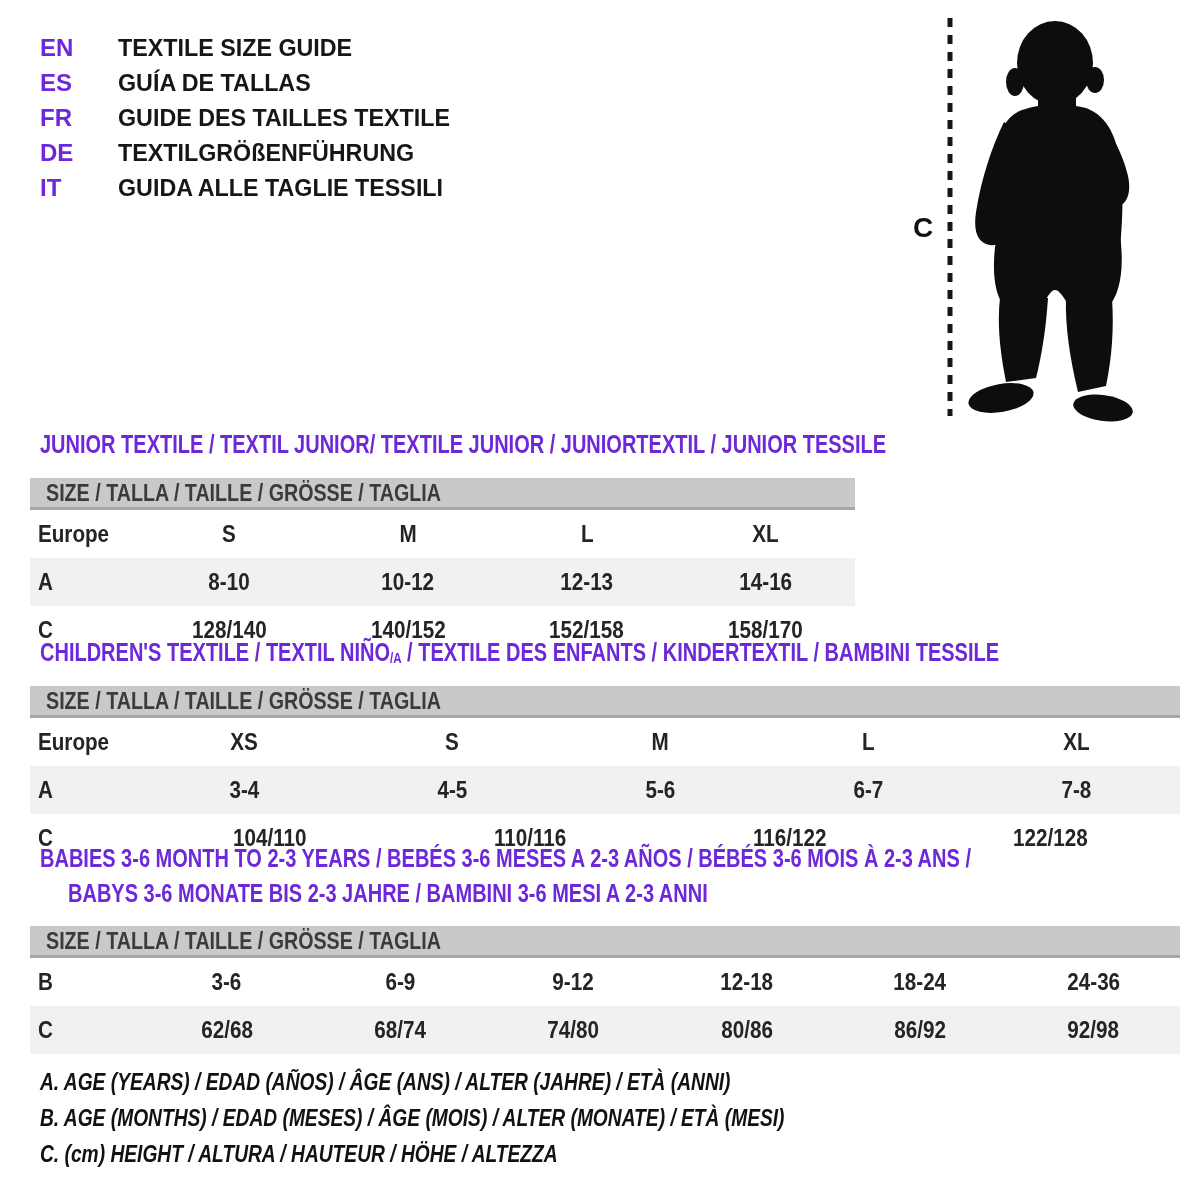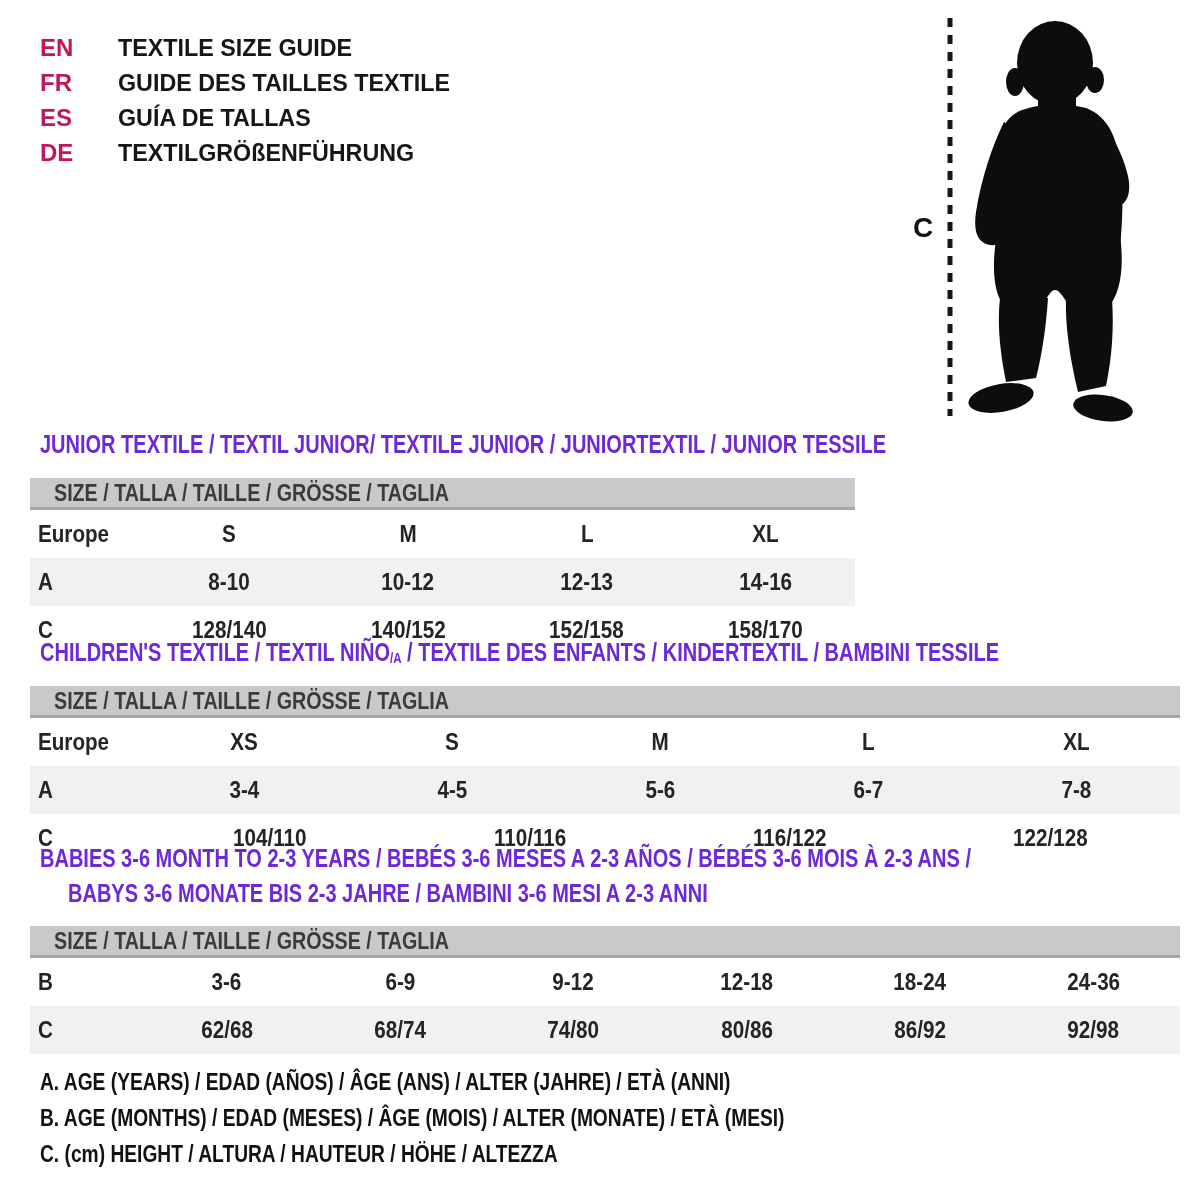--- a/index.html
+++ b/index.html
@@ -3,21 +3,21 @@
 <meta charset="utf-8">
 <style>
   html,body{margin:0;padding:0;background:#ffffff;}
   #canvas{
     position:relative;width:1200px;height:1200px;background:#ffffff;overflow:hidden;
     font-family:"Liberation Sans", sans-serif;color:#1c1c1c;
   }
   
   .lang-list{position:absolute;left:40px;top:30px;}
   .lang-row{display:flex;height:35px;align-items:center;}
-  .lang-code{width:78px;font-weight:bold;font-size:24px;color:#be185d;}
+  .lang-code{width:78px;font-weight:bold;font-size:24px;color:#6d28d9;}
   .lang-label{font-weight:bold;font-size:24px;color:#161616;white-space:nowrap;
               display:inline-block;transform:scaleX(.97);transform-origin:0 50%;}
   
   .measure-line{position:absolute;left:947px;top:18px;}
   .measure-label{position:absolute;left:913px;top:212px;font-size:28px;font-weight:bold;color:#111;}
   .toddler{position:absolute;left:962px;top:12px;}
   
   .sec-title{position:absolute;left:40px;height:28px;line-height:28px;
              font-size:25px;font-weight:bold;color:#6d28d9;white-space:nowrap;}
   .sec-title .inner{display:inline-block;transform:scaleX(.8);transform-origin:0 50%;}
@@ -25,55 +25,59 @@
   #title-junior{top:430px;}
   #title-children{top:638px;}
   #title-babies-1{top:844px;}
   #title-babies-2{top:879px;margin-left:28px;}
   
   .size-table{position:absolute;left:30px;}
   #table-junior{top:478px;width:825px;}
   #table-children{top:686px;width:1150px;}
   #table-babies{top:926px;width:1150px;}
   .st-header{height:32px;background:#c9c9c9;border-bottom:3px solid #a6a6a6;box-sizing:border-box;
-             display:flex;align-items:center;padding-left:24px;
+             display:flex;align-items:center;padding-left:16px;
              font-size:24px;font-weight:bold;color:#3b3b3b;}
   .st-header .inner{display:inline-block;transform:scaleX(.82);transform-origin:0 50%;white-space:nowrap;}
   .st-row{height:48px;display:flex;align-items:center;font-size:24px;font-weight:bold;color:#242424;}
   .st-row.shaded{background:#f1f1f1;}
   .st-label{flex:0 0 110px;padding-left:8px;box-sizing:border-box;}
   .st-label .inner{display:inline-block;transform:scaleX(.86);transform-origin:0 50%;white-space:nowrap;}
   .st-cell{flex:1 1 0;text-align:center;}
   .st-cell .inner{display:inline-block;transform:scaleX(.86);transform-origin:50% 50%;white-space:nowrap;}
   
-  .legend{position:absolute;left:40px;top:1064px;}
+  .legend{position:absolute;left:40px;top:1064px;font-style:italic;}
   .legend-line{height:36px;line-height:36px;font-size:24px;font-weight:bold;color:#111;white-space:nowrap;}
   .legend-line .inner{display:inline-block;transform:scaleX(.8);transform-origin:0 50%;}
 </style>
 </head>
 <body>
 
 <div id="canvas">
 
   <div class="lang-list">
       <div class="lang-row">
         <span class="lang-code">EN</span>
         <span class="lang-label">TEXTILE SIZE GUIDE</span>
       </div>
       <div class="lang-row">
+        <span class="lang-code">ES</span>
+        <span class="lang-label">GUÍA DE TALLAS</span>
+      </div>
+      <div class="lang-row">
         <span class="lang-code">FR</span>
         <span class="lang-label">GUIDE DES TAILLES TEXTILE</span>
       </div>
       <div class="lang-row">
-        <span class="lang-code">ES</span>
-        <span class="lang-label">GUÍA DE TALLAS</span>
+        <span class="lang-code">DE</span>
+        <span class="lang-label">TEXTILGRÖßENFÜHRUNG</span>
       </div>
       <div class="lang-row">
-        <span class="lang-code">DE</span>
-        <span class="lang-label">TEXTILGRÖßENFÜHRUNG</span>
+        <span class="lang-code">IT</span>
+        <span class="lang-label">GUIDA ALLE TAGLIE TESSILI</span>
       </div>
     </div>
 
   <svg class="measure-line" width="6" height="398">
     <line x1="3" y1="0" x2="3" y2="398" stroke="#161616" stroke-width="5" stroke-dasharray="9,8"></line>
   </svg>
   <div class="measure-label">C</div>
 
   <svg class="toddler" width="178" height="412" viewBox="0 0 178 412">
     <g fill="#0d0d0d">

